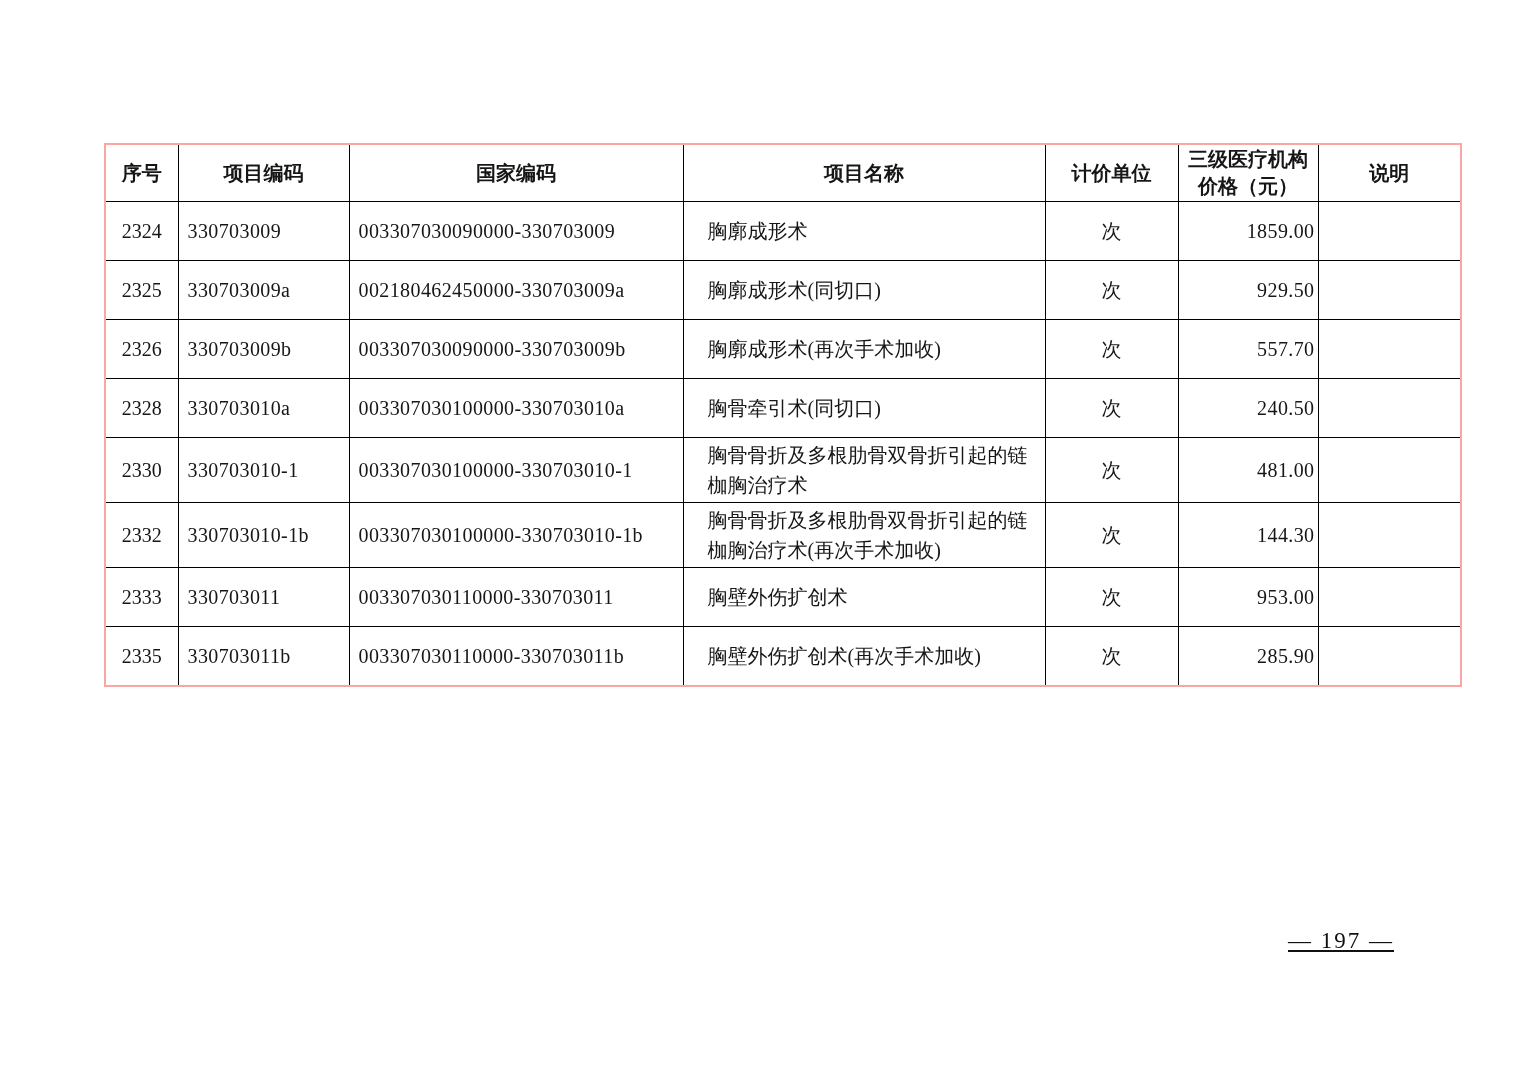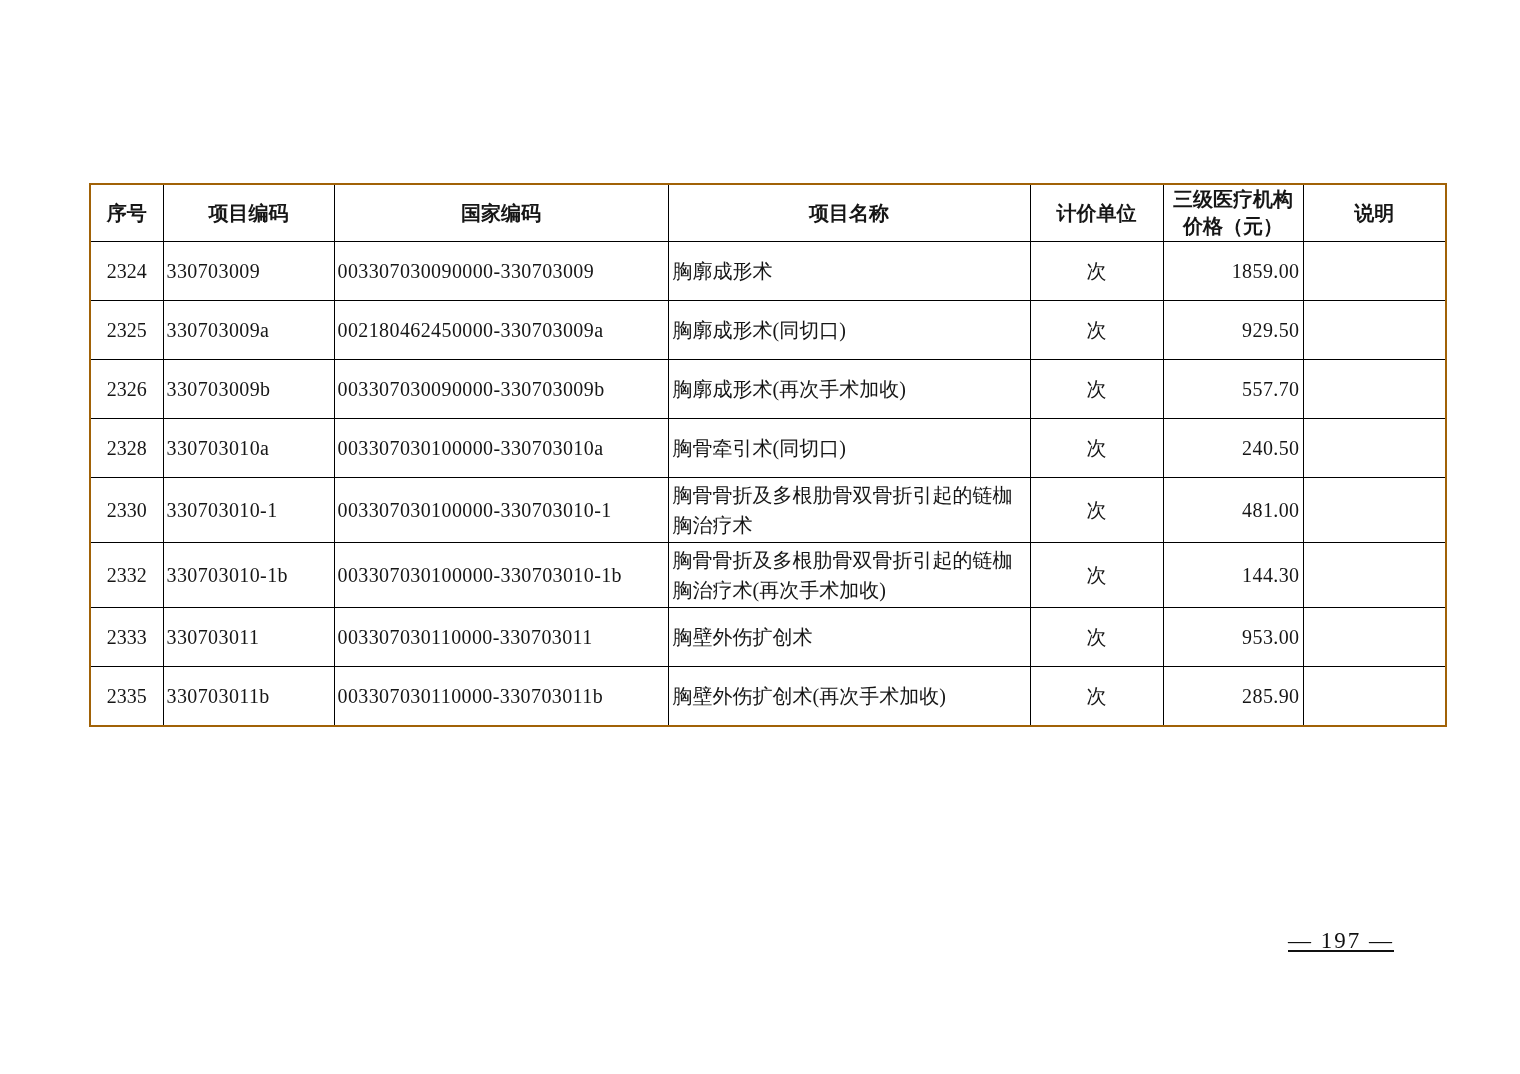--- a/index.html
+++ b/index.html
@@ -10,27 +10,26 @@
   body {
     position: relative;
     width: 1520px;
     height: 1074px;
     font-family: "Liberation Serif", "DejaVu Serif", serif;
     color: #161616;
     overflow: hidden;
   }
   .fee-table {
     position: absolute;
-    left: 89px;
+    left: 104px;
     top: 143px;
     width: 1356px;
     border-collapse: collapse;
     table-layout: fixed;
-    border: 2px solid #a16207;
-    margin-top: 40px;
+    border: 2px solid #fca5a5;
   }
   .fee-table th, .fee-table td {
     border: 1px solid #000;
     vertical-align: middle;
     overflow: hidden;
   }
   .fee-table th {
     font-family: "Liberation Sans", "DejaVu Sans", sans-serif;
     font-weight: 700;
     font-size: 20px;
@@ -40,22 +39,22 @@
     white-space: pre-line;
     line-height: 1.35;
   }
   .fee-table td {
     font-size: 20px;
     height: 54px;
     padding: 2px 3px;
     line-height: 30px;
   }
   td.c-index  { text-align: center; }
-  td.c-code   { text-align: left; padding-left: 3px; letter-spacing: 0.4px; }
-  td.c-name   { text-align: left; padding-left: 4px; }
+  td.c-code   { text-align: left; padding-left: 9px; letter-spacing: 0.4px; }
+  td.c-name   { text-align: left; padding-left: 24px; }
   td.c-unit   { text-align: center; }
   td.c-price  { text-align: right; letter-spacing: 0.4px; }
   td.c-note   { text-align: center; }
   .page-number {
     position: absolute;
     top: 928px;
     right: 126px;
     font-size: 23px;
     letter-spacing: 2px;
     color: #111;

